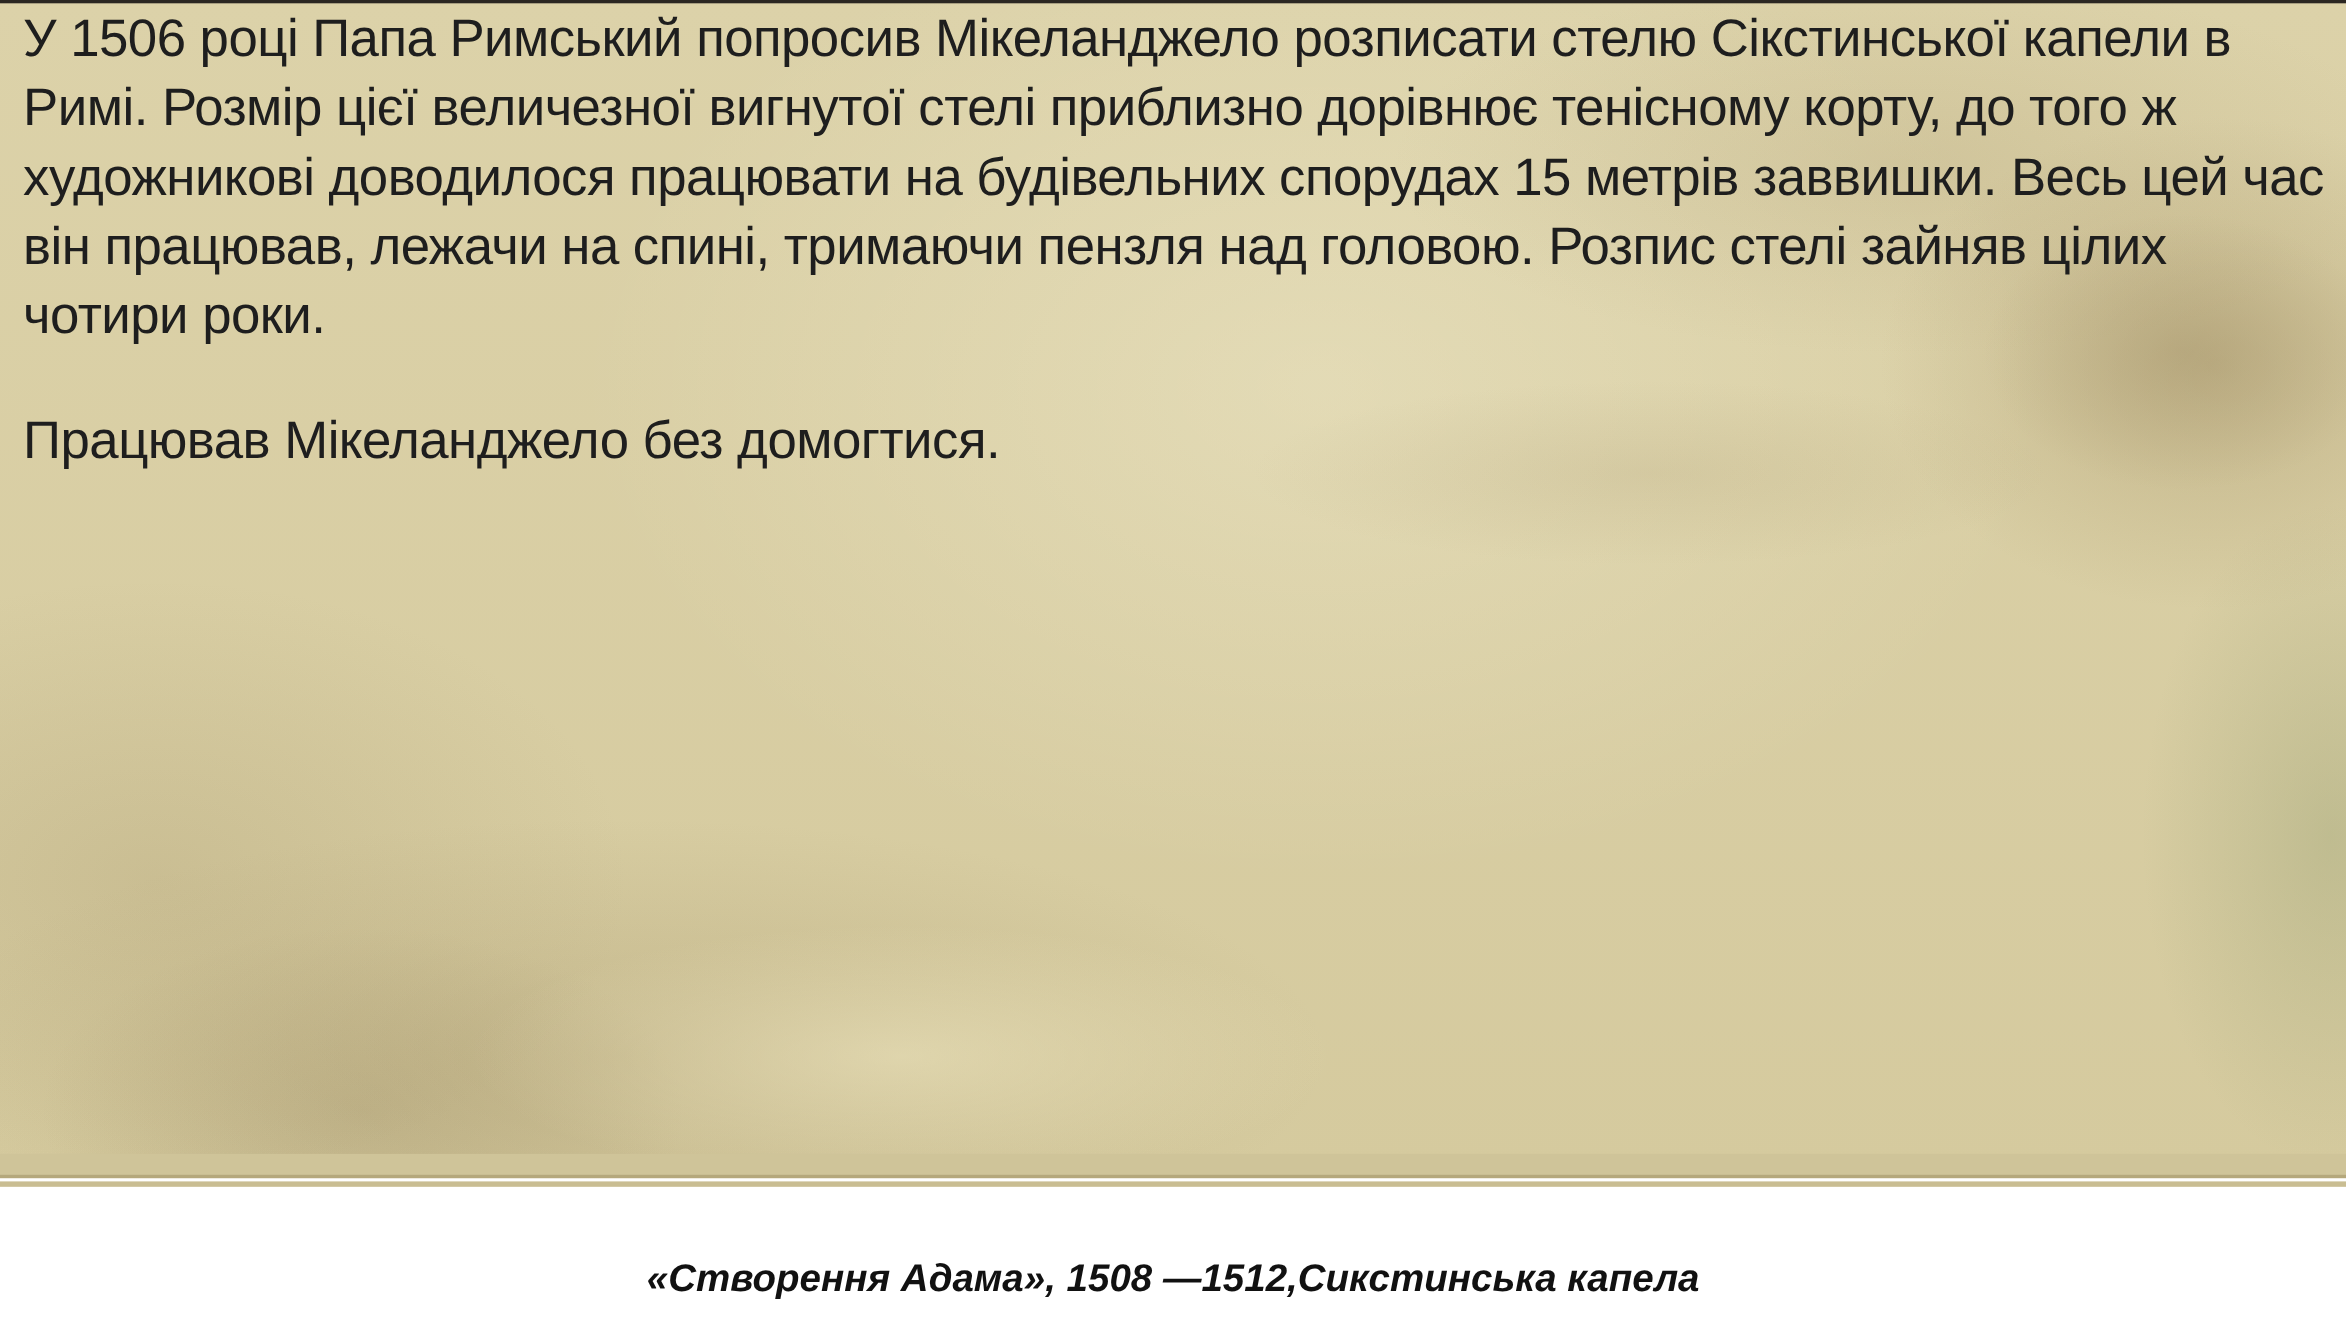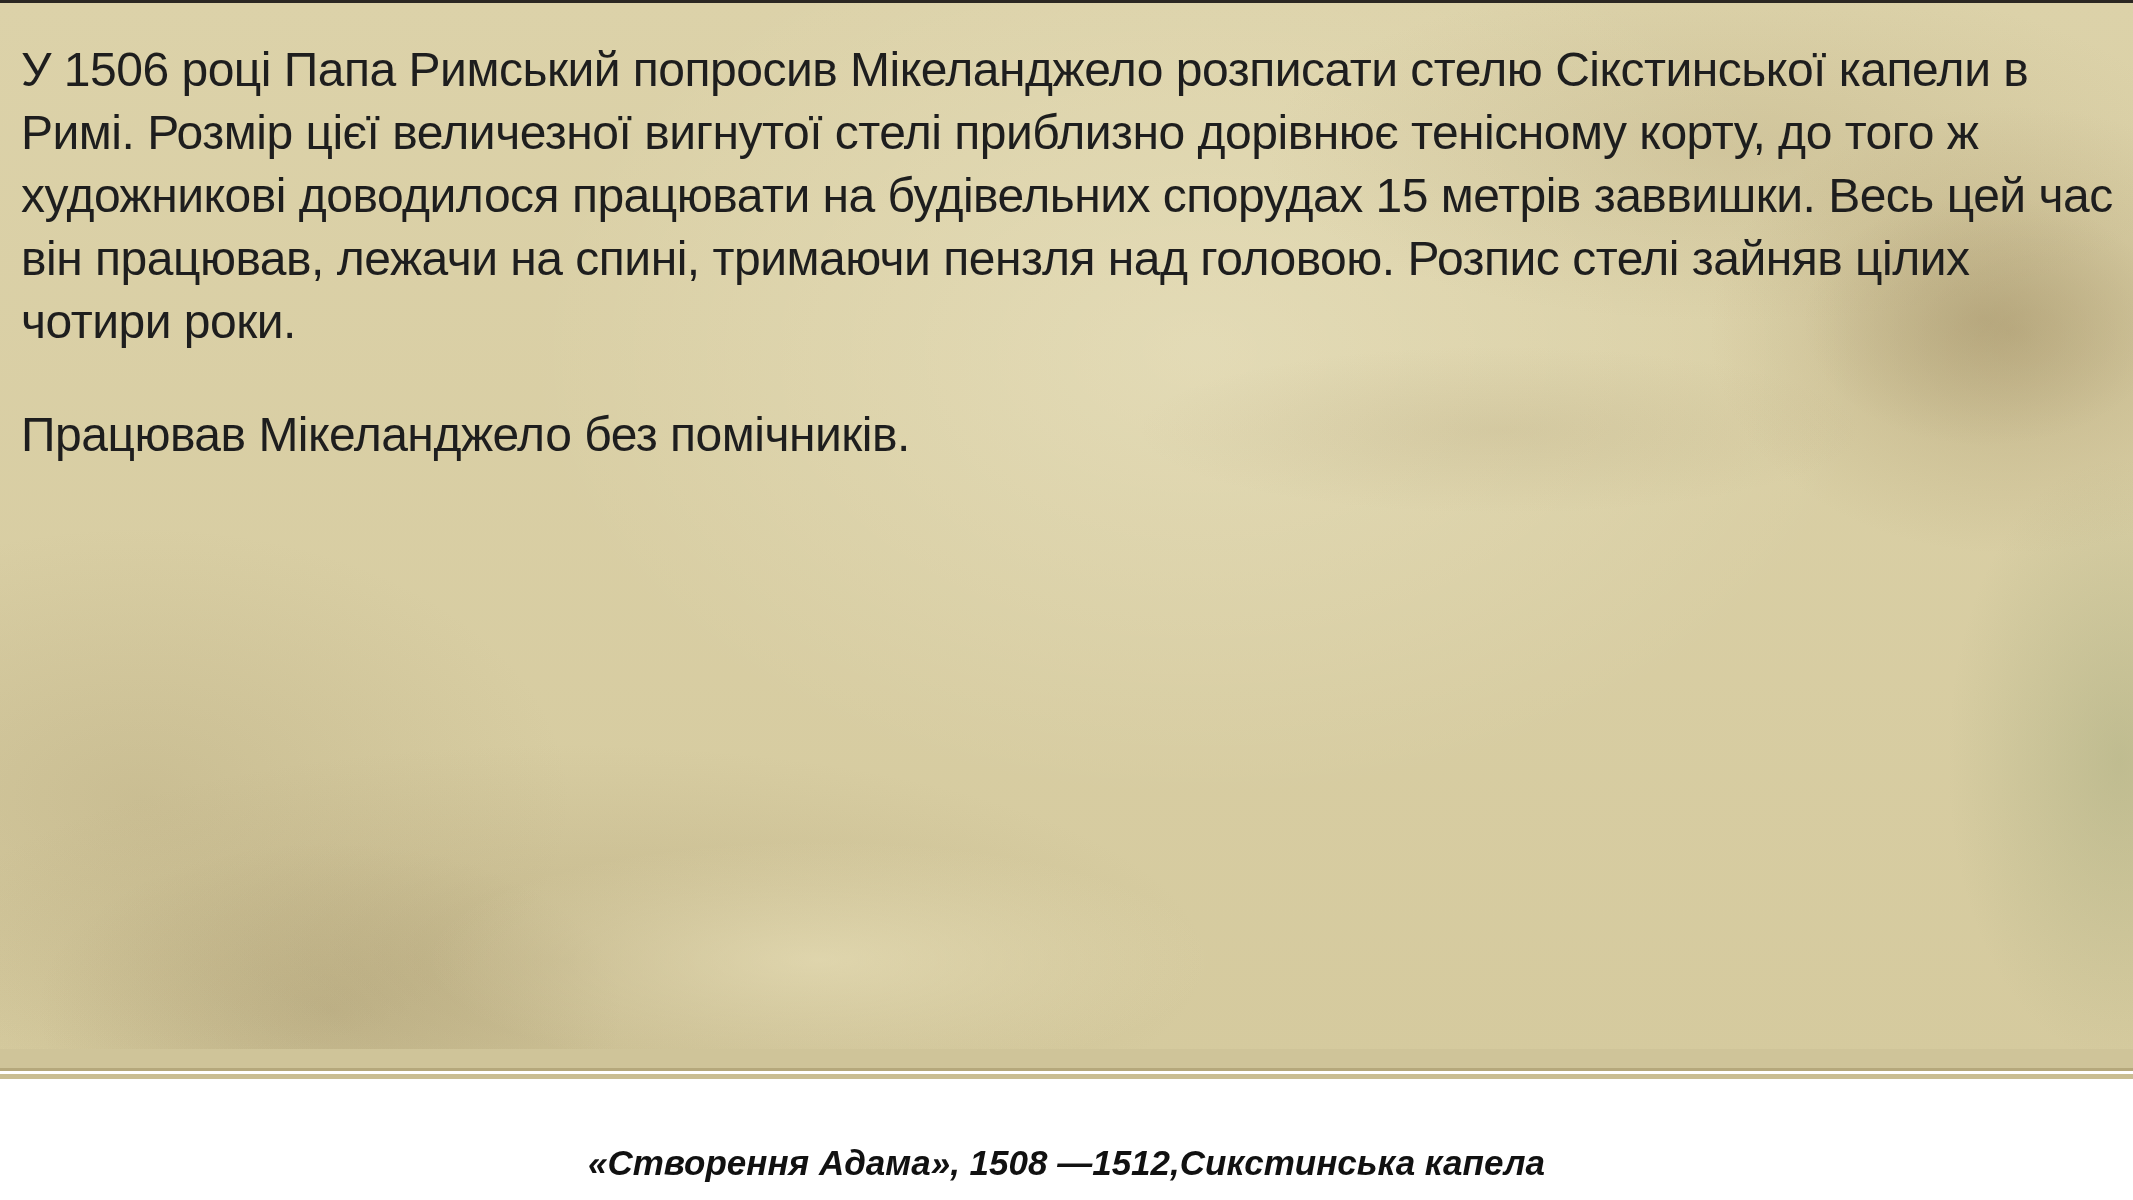--- a/index.html
+++ b/index.html
@@ -59,21 +59,20 @@
   
   .text-block {
     position: absolute;
     top: 4px;
     left: 21px;
     width: 2092px;
     color: var(--text, #1e1e1e);
     font-size: 48px;
     line-height: 63px;
     letter-spacing: -0.5px;
-    margin-top: 34px;
   }
   .text-block p { margin: 0; }
   .text-block p.para-2 { margin-top: 39px; }
   .text-block p.para-3 { margin-top: 17px; }
   .text-block p.para-4 { margin-top: 50px; }
 
   
   .separator-line {
     position: absolute;
     top: 1074px; left: 0;
@@ -104,21 +103,21 @@
 </head>
 <body>
 
 <div class="slide">
 
   <div class="artwork">
     <div class="top-border"></div>
 
     <div class="text-block">
       <p class="para-1">У 1506 році Папа Римський попросив Мікеланджело розписати стелю Сікстинської капели в Римі. Розмір цієї величезної вигнутої стелі приблизно дорівнює тенісному корту, до того ж художникові доводилося працювати на будівельних спорудах 15 метрів заввишки. Весь цей час він працював, лежачи на спині, тримаючи пензля над головою. Розпис стелі зайняв цілих чотири роки.</p>
-      <p class="para-4">Працював Мікеланджело без помічників.</p>
+      <p class="para-4">Працював Мікеланджело без домогтися.</p>
     </div>
 
     <div class="artwork-bottom-band"></div>
   </div>
 
   <div class="separator-line"></div>
 
   <div class="caption-area">
     <div class="caption-text">«Створення Адама», 1508 —1512,Сикстинська капела</div>
   </div>

